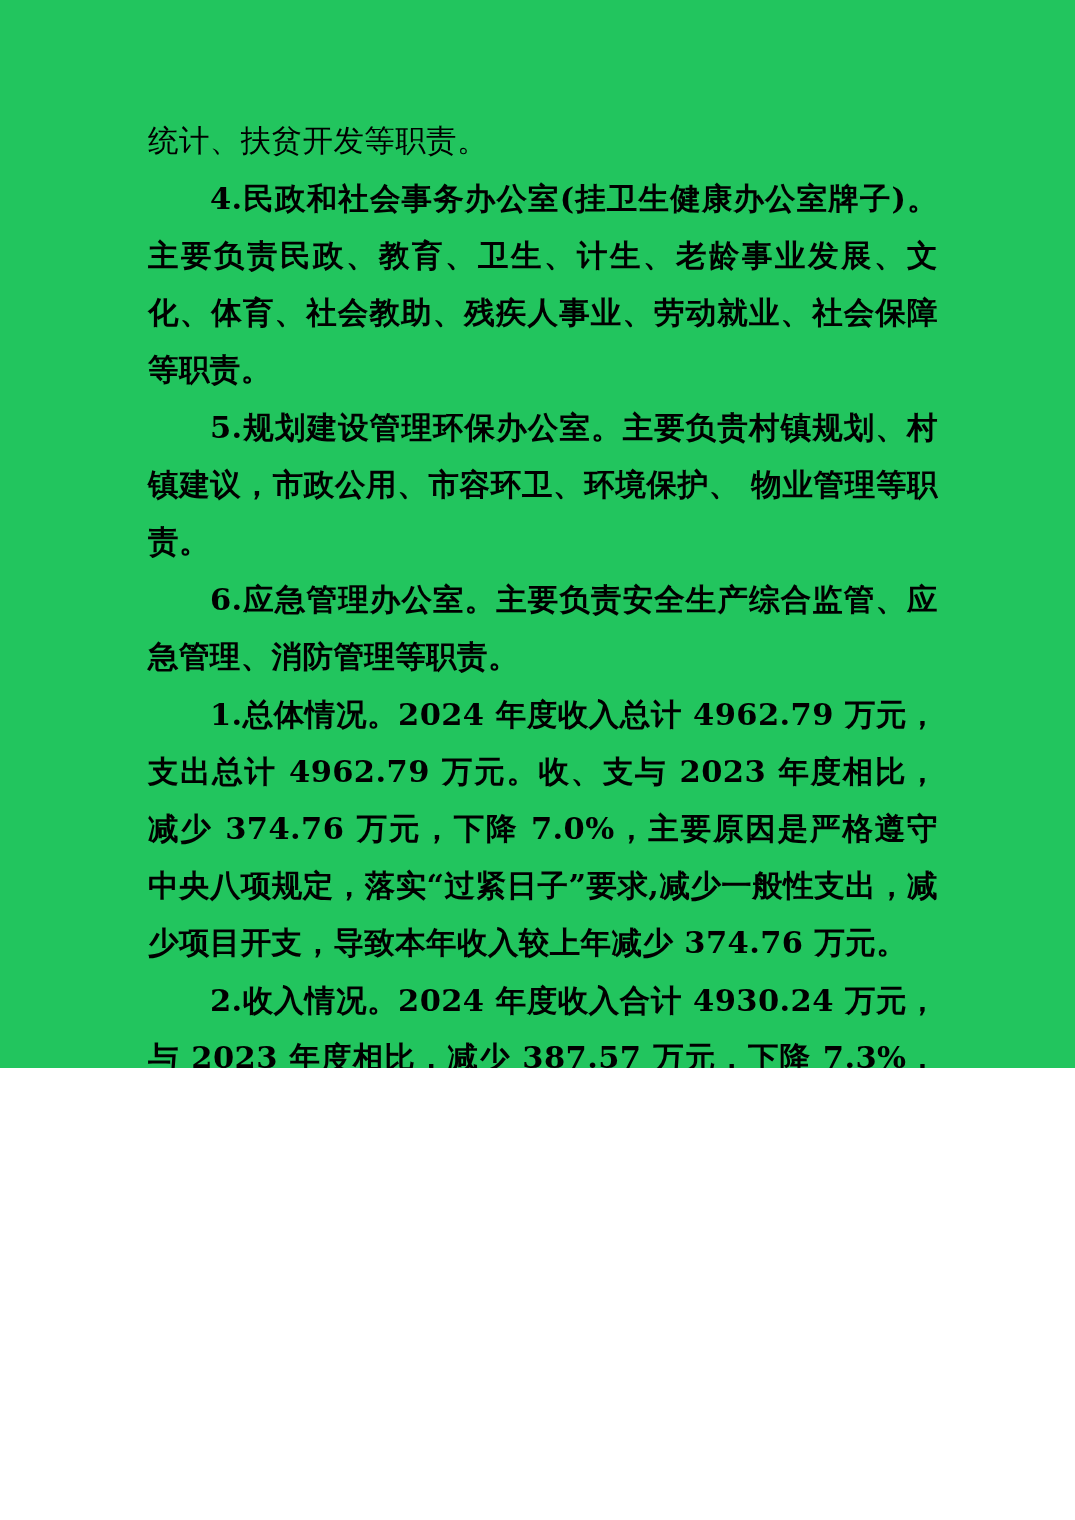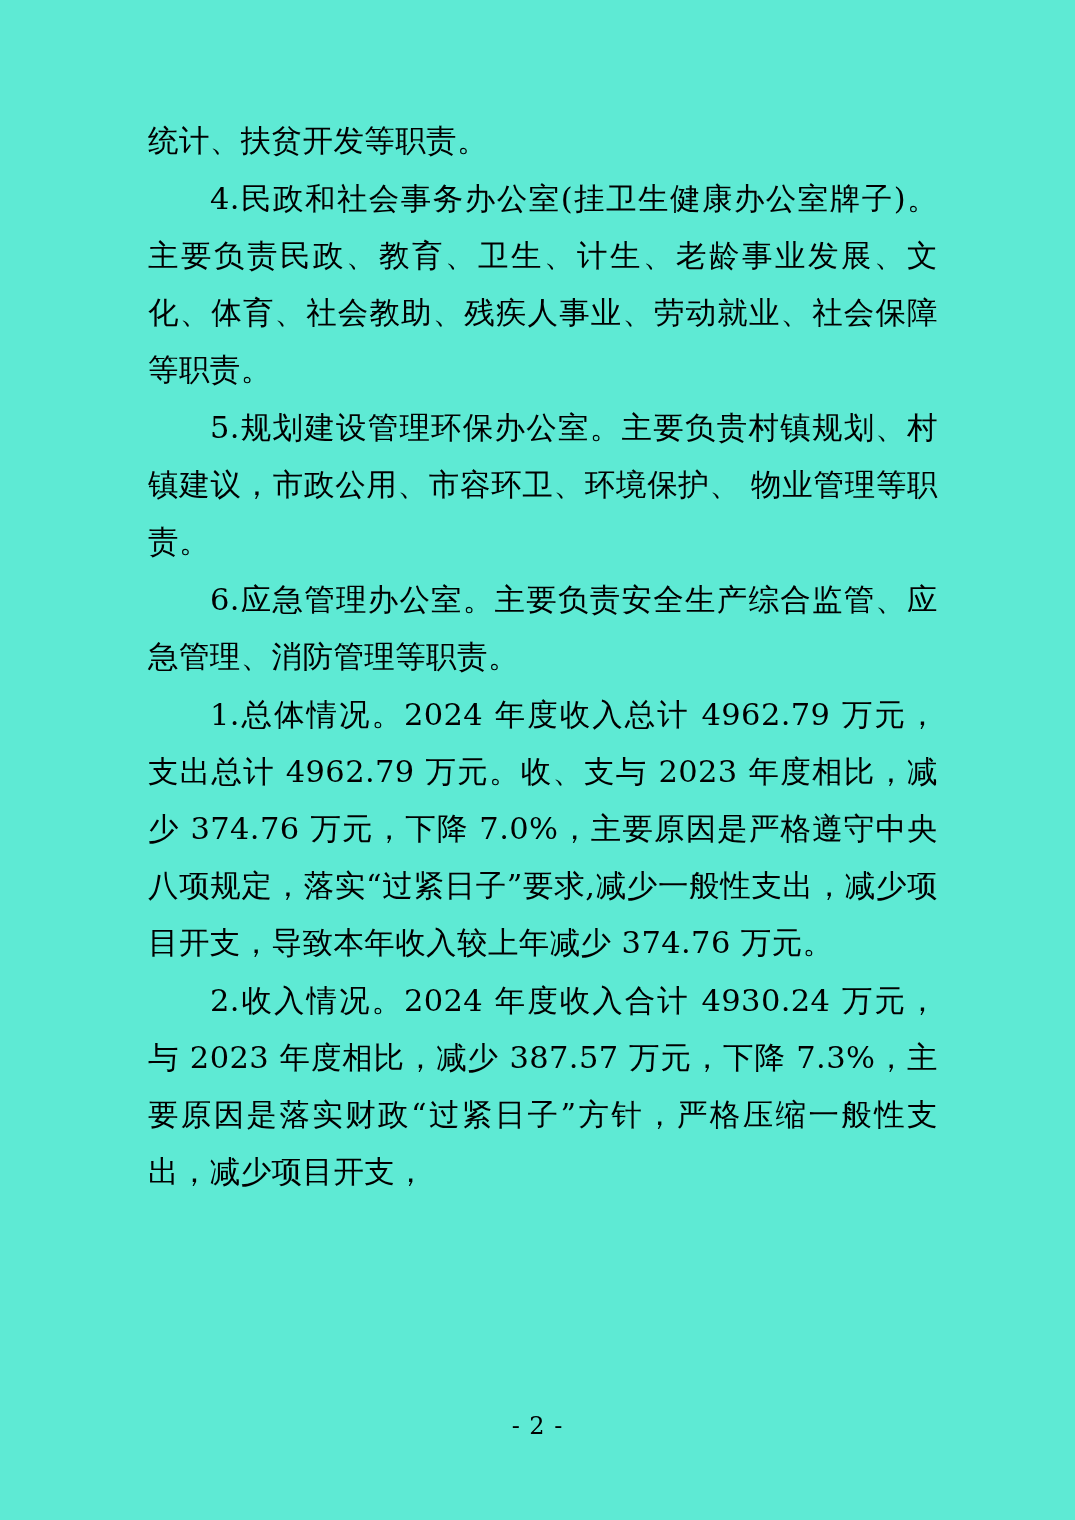--- a/index.html
+++ b/index.html
@@ -7,41 +7,42 @@
     padding: 0;
     background: #ffffff;
   }
   body {
     font-family: "DejaVu Serif", "Liberation Serif", serif;
     color: #000000;
   }
   .page {
     position: relative;
     width: 1075px;
-    height: 1520px;
-    background: #5eead4;
+    height: 1068px;
+    background: #22c55e;
     box-sizing: border-box;
     overflow: hidden;
   }
   .doc-body {
     position: absolute;
     left: 148px;
     top: 112px;
     width: 790px;
   }
   .para {
     font-size: 30.5px;
     line-height: 57px;
     text-align: justify;
     text-justify: inter-ideograph;
     margin: 0 0 1px 0;
     letter-spacing: 0.4px;
   }
   .para.indent {
     text-indent: 62px;
+    font-weight: bold;
   }
   .para.noindent {
     text-indent: 0;
   }
   .footer {
     position: absolute;
     left: 0;
     top: 1412px;
     width: 100%;
     text-align: center;

